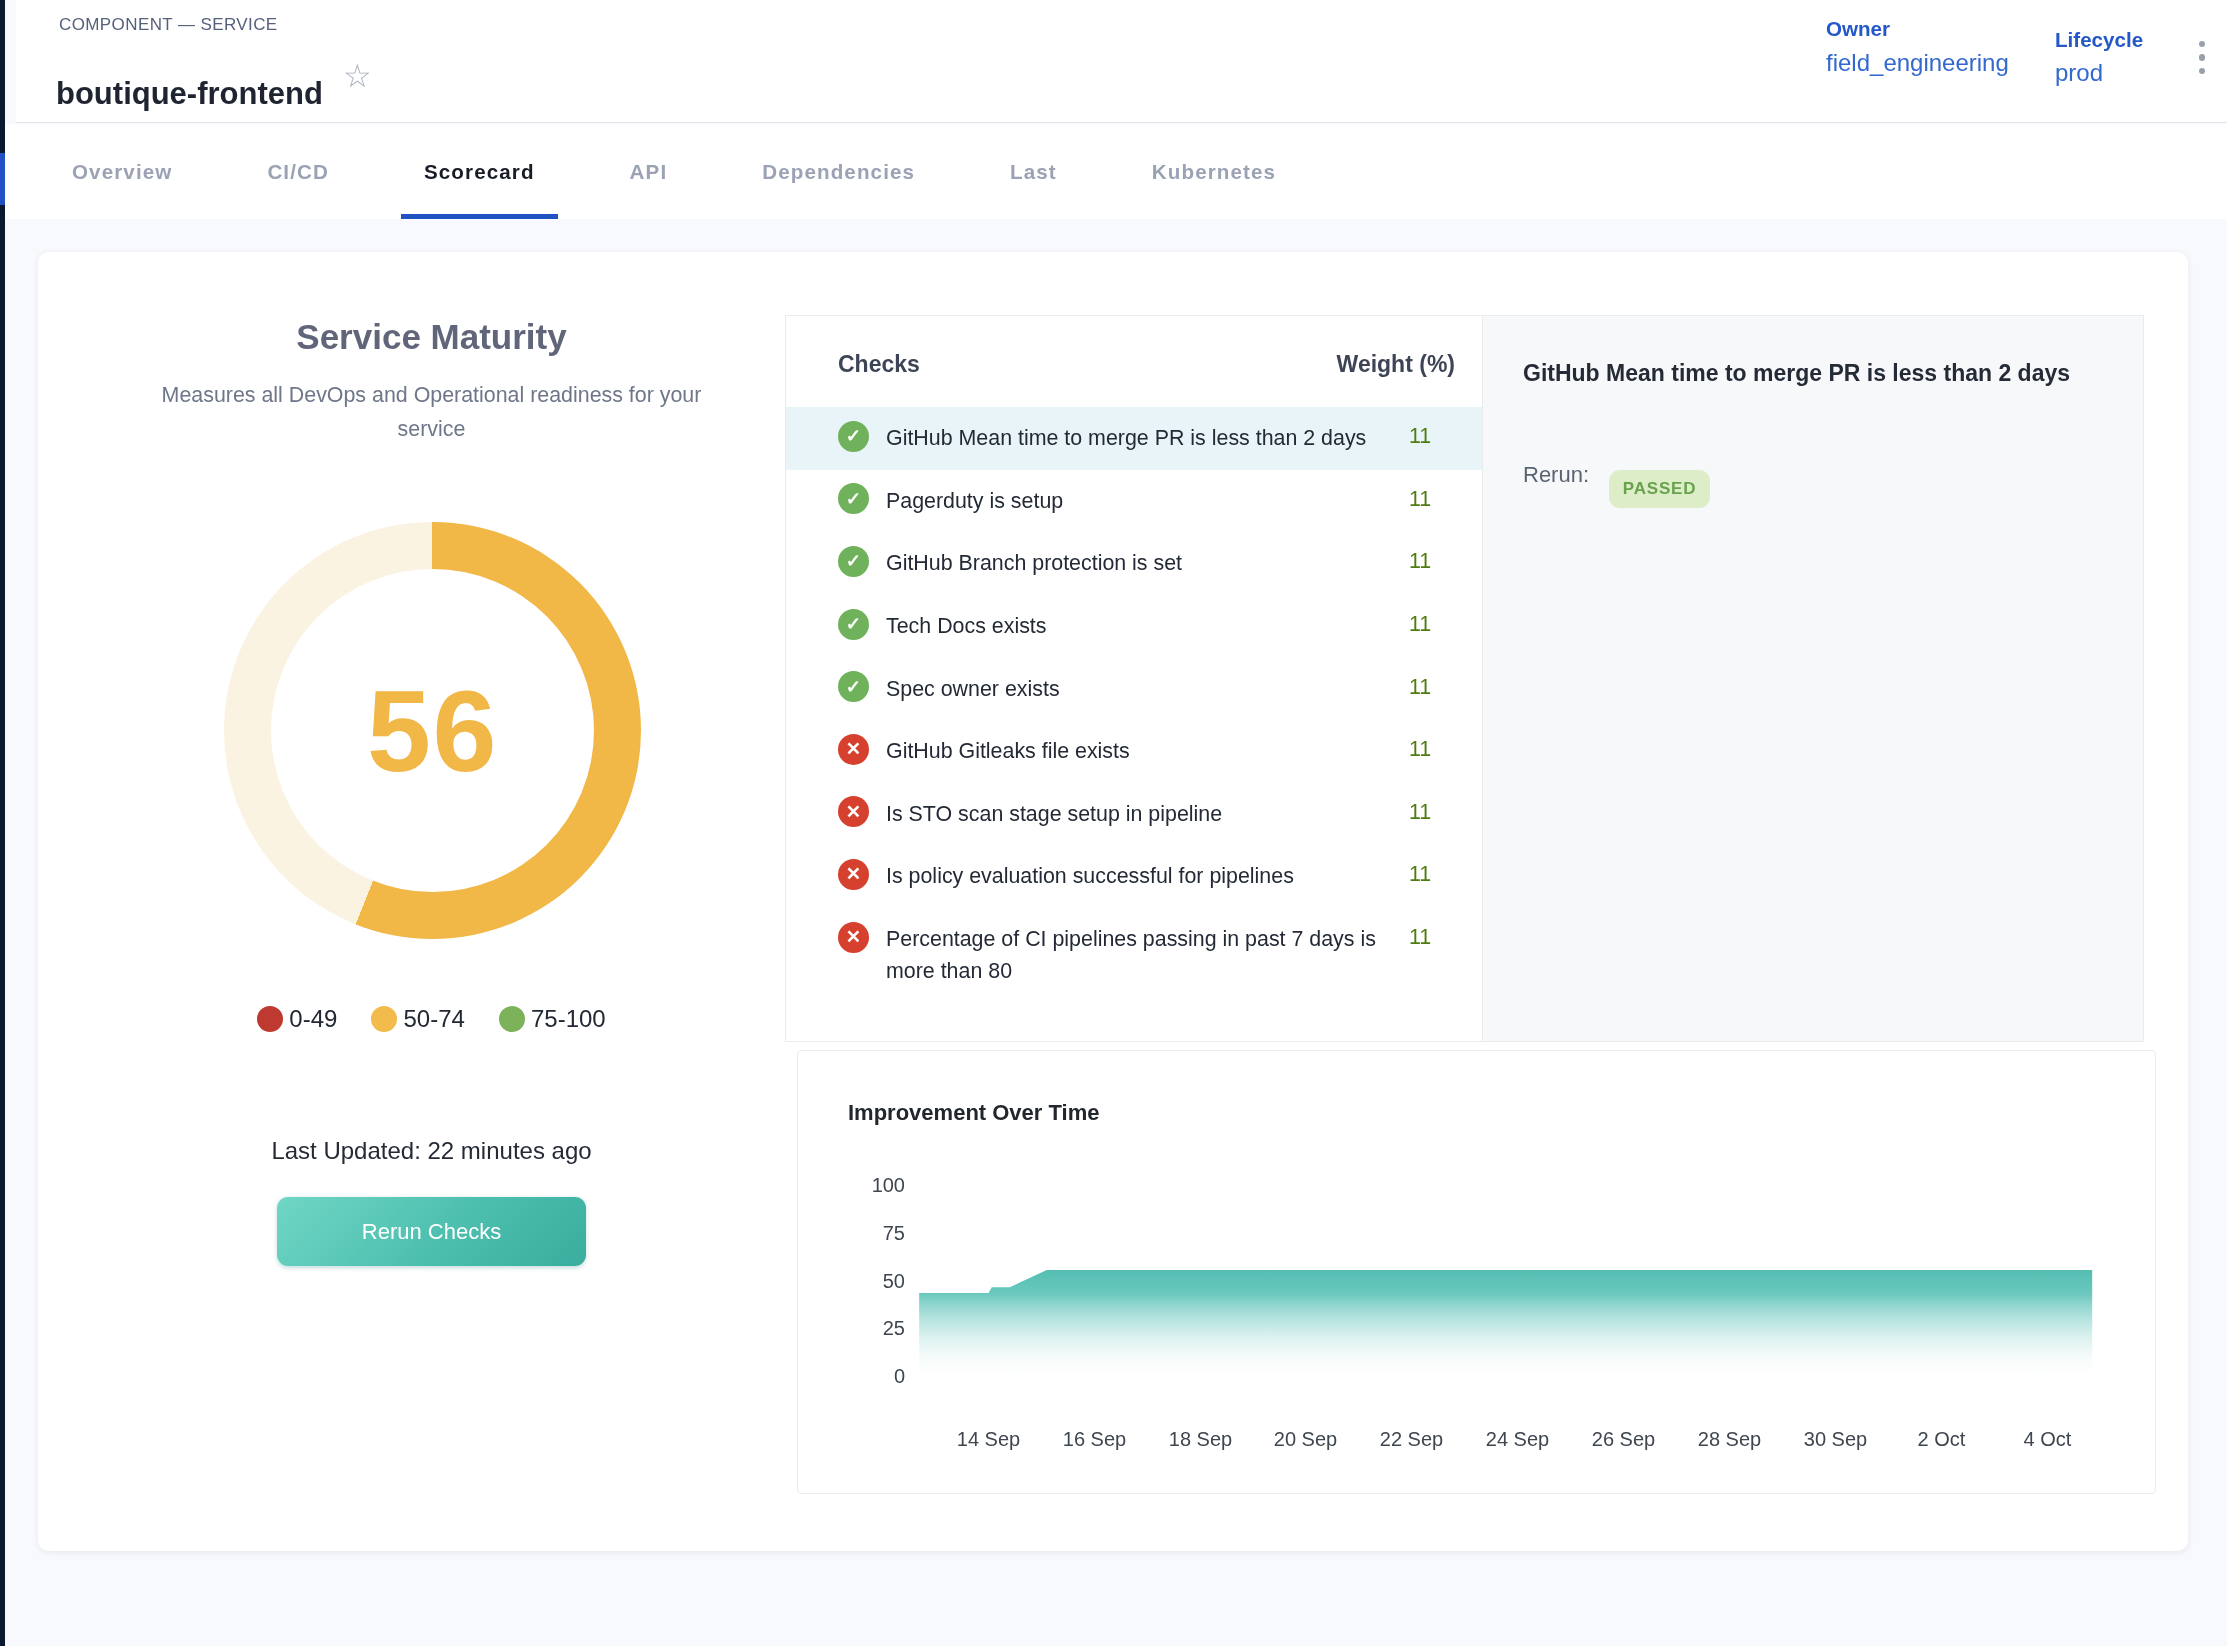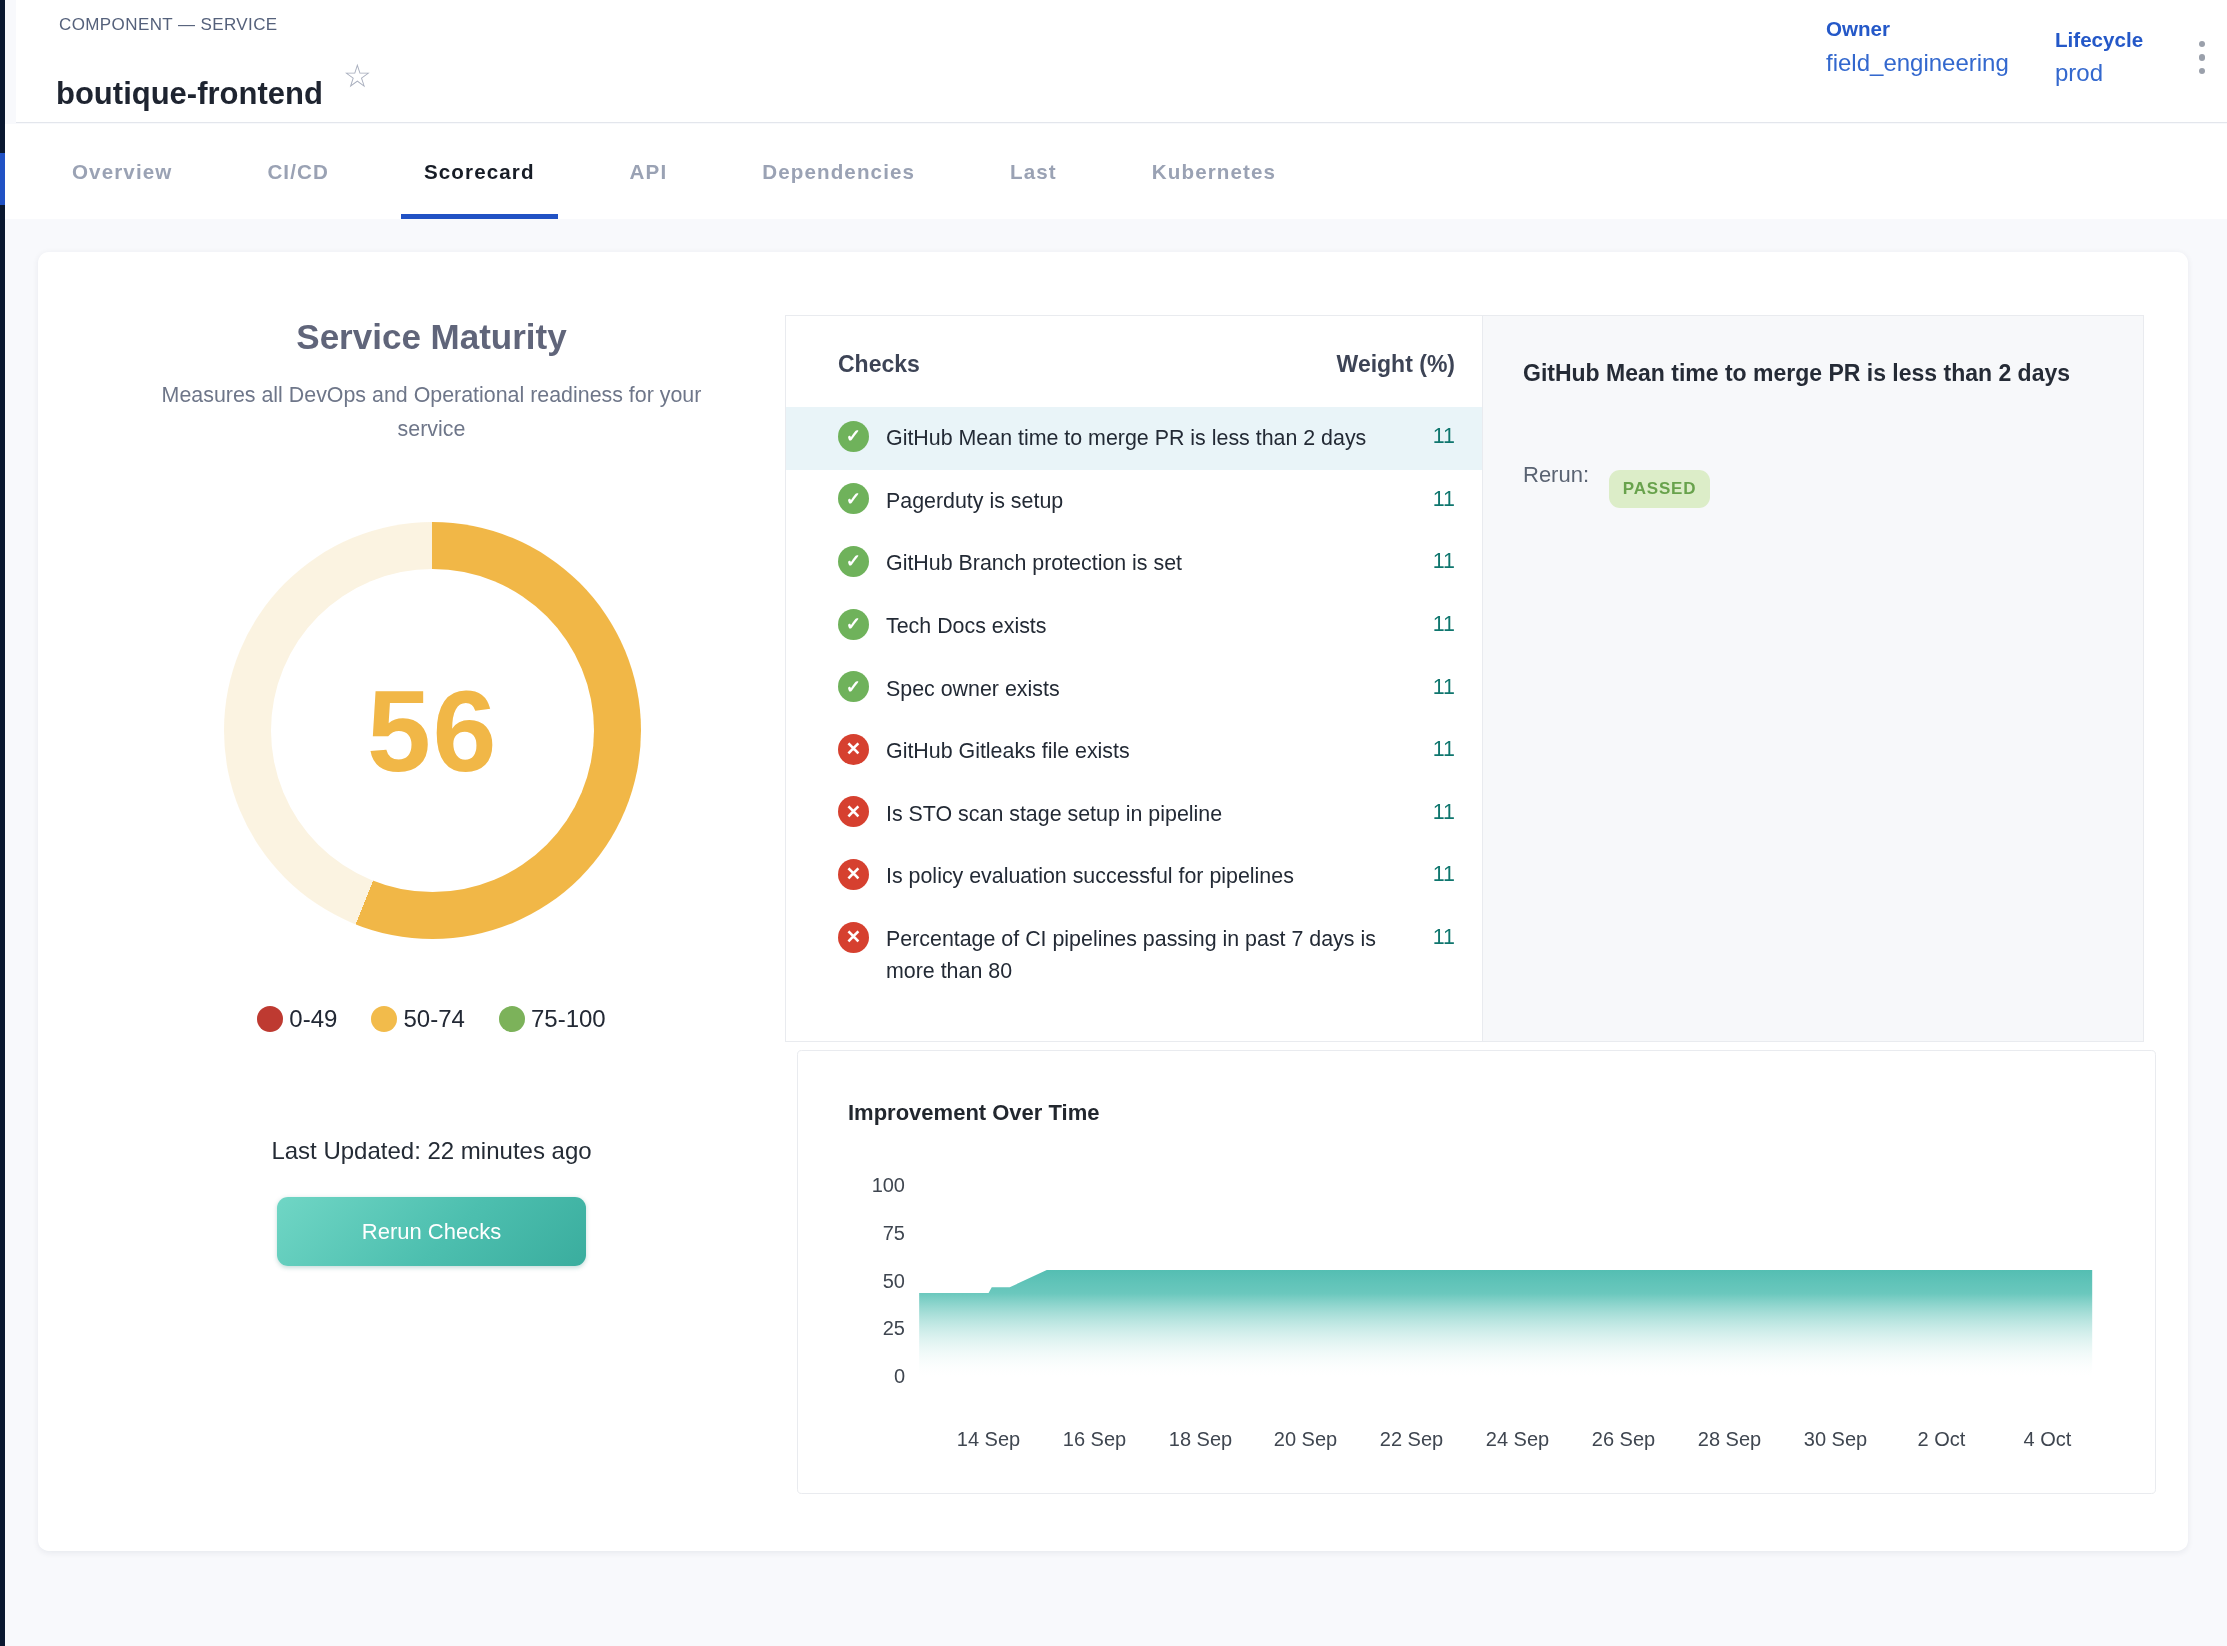--- a/index.html
+++ b/index.html
@@ -61,21 +61,21 @@
                 border:1.5px solid #E9EBEF;box-sizing:border-box;display:flex;background:#FFFFFF;}
   .checks-col{width:696px;box-sizing:border-box;}
   .checks-head{display:flex;padding:35px 27px 29px 52px;}
   .checks-head .h-checks{flex:1;font-size:23px;font-weight:700;color:#3D4456;}
   .checks-head .h-weight{font-size:23px;font-weight:700;color:#3D4456;}
   .check-row{display:flex;align-items:flex-start;padding:15.3px 27px 15.3px 52px;cursor:pointer;}
   .check-row.selected{background:#E9F4F8;}
   .check-icon{flex:0 0 31px;width:31px;height:31px;border-radius:50%;margin-right:17px;margin-top:-1.5px;
               display:flex;align-items:center;justify-content:center;color:#fff;font-size:18.3px;font-weight:700;}
   .check-label{flex:1;font-size:21.4px;line-height:32px;color:#232A35;padding-right:18.3px;}
-  .check-weight{flex:0 0 46px;font-size:21.4px;line-height:29px;color:#0f766e;text-align:right;}
+  .check-weight{flex:0 0 46px;font-size:21.4px;line-height:29px;color:#4d7c0f;}
 
   .detail-col{flex:1;background:#F7F8FA;border-left:1.5px solid #E9EBEF;box-sizing:border-box;
               padding:37px 46px 0 40px;}
   .detail-title{font-size:23px;font-weight:700;line-height:41px;color:#252B36;max-width:550px;}
   .status-row{margin-top:47px;display:flex;align-items:center;}
   .status-label{font-size:22px;color:#5A6372;}
   .status-badge{margin-left:20px;padding:9.2px 13.8px;border-radius:11px;font-size:17px;font-weight:700;letter-spacing:0.8px;margin-top:29px;}
 
   
   .chart-box{position:absolute;left:747px;top:798px;width:1359px;height:444px;background:#FFFFFF;

